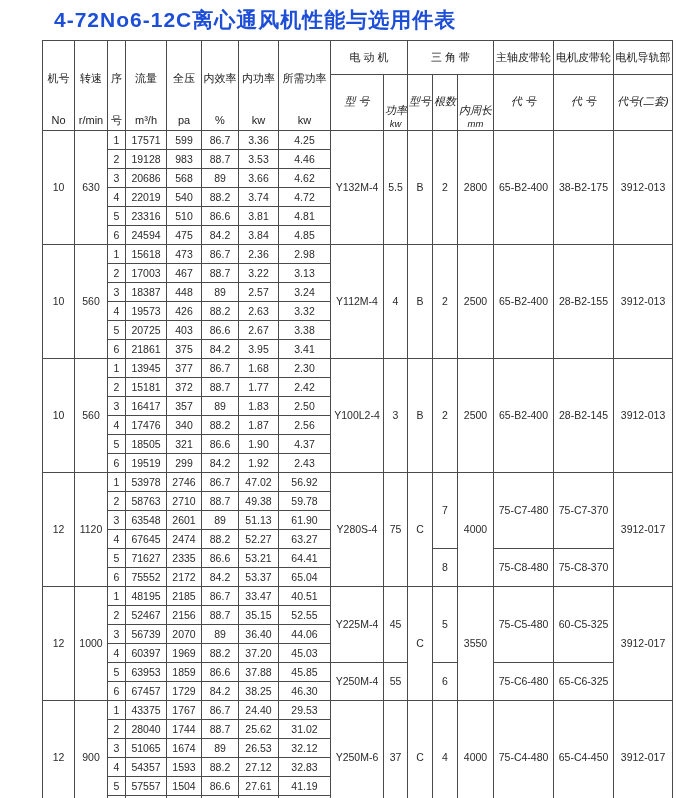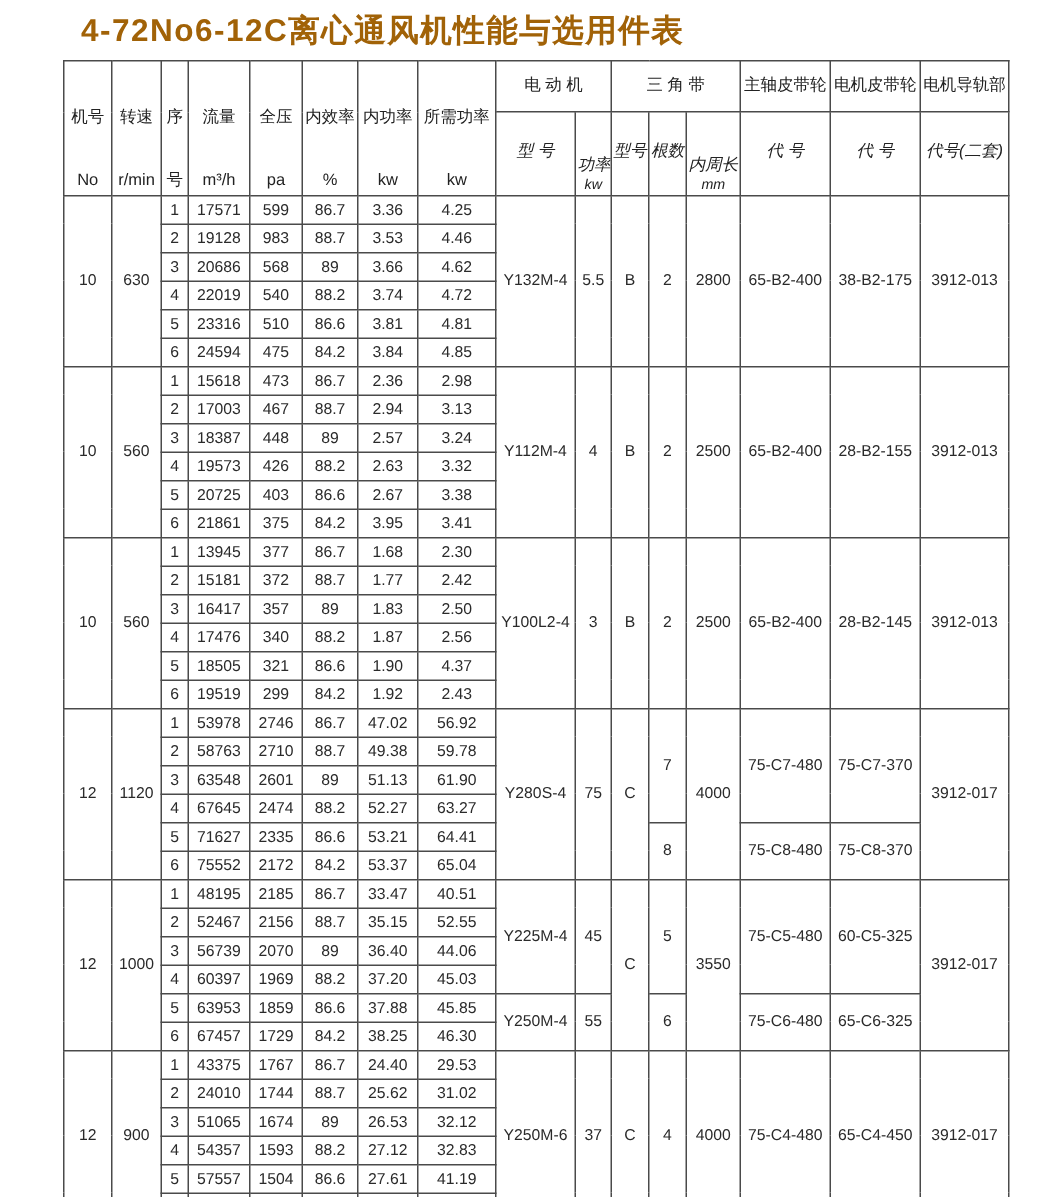--- a/index.html
+++ b/index.html
@@ -1,17 +1,17 @@
 <!DOCTYPE html>
 <html><head>
 <meta charset="utf-8">
 <style>
   html,body{margin:0;padding:0;background:#ffffff;}
   body{width:700px;height:798px;position:relative;font-family:"Liberation Sans","DejaVu Sans",sans-serif;color:#222;}
-  .title{position:absolute;left:54px;top:6px;font-size:21px;font-weight:700;letter-spacing:1px;color:#a16207;}
+  .title{position:absolute;left:54px;top:6px;font-size:21px;font-weight:700;letter-spacing:1px;color:#1d4ed8;}
   table.spec{position:absolute;left:42px;top:40px;border-collapse:collapse;table-layout:fixed;width:630px;}
   table.spec td,table.spec th{border:1px solid #4a4a4a;text-align:center;vertical-align:middle;padding:0 1px;font-weight:400;overflow:hidden;white-space:nowrap;}
   table.spec{border:1.5px solid #333;}
   thead tr.h1{height:34px;}
   thead tr.h2{height:36px;font-style:italic;}
   thead th{font-size:11px;line-height:1.25;}
   .unit{font-size:9.5px;display:block;}
   .l2{display:block;margin-top:29px;}
   tbody tr{height:19px;}
   tbody td{font-size:10.5px;color:#2a2a2a;}
@@ -172,21 +172,21 @@
         <td rowspan="6">2500</td>
         <td rowspan="6">65-B2-400</td>
         <td rowspan="6">28-B2-155</td>
         <td rowspan="6">3912-013</td>
       </tr>
       <tr>
         <td>2</td>
         <td>17003</td>
         <td>467</td>
         <td>88.7</td>
-        <td>2.94</td>
+        <td>3.22</td>
         <td>3.13</td>
       </tr>
       <tr>
         <td>3</td>
         <td>18387</td>
         <td>448</td>
         <td>89</td>
         <td>2.57</td>
         <td>3.24</td>
       </tr>
@@ -409,21 +409,21 @@
         <td rowspan="6">37</td>
         <td rowspan="6">C</td>
         <td rowspan="6">4</td>
         <td rowspan="6">4000</td>
         <td rowspan="6">75-C4-480</td>
         <td rowspan="6">65-C4-450</td>
         <td rowspan="6">3912-017</td>
       </tr>
       <tr>
         <td>2</td>
-        <td>24010</td>
+        <td>28040</td>
         <td>1744</td>
         <td>88.7</td>
         <td>25.62</td>
         <td>31.02</td>
       </tr>
       <tr>
         <td>3</td>
         <td>51065</td>
         <td>1674</td>
         <td>89</td>

